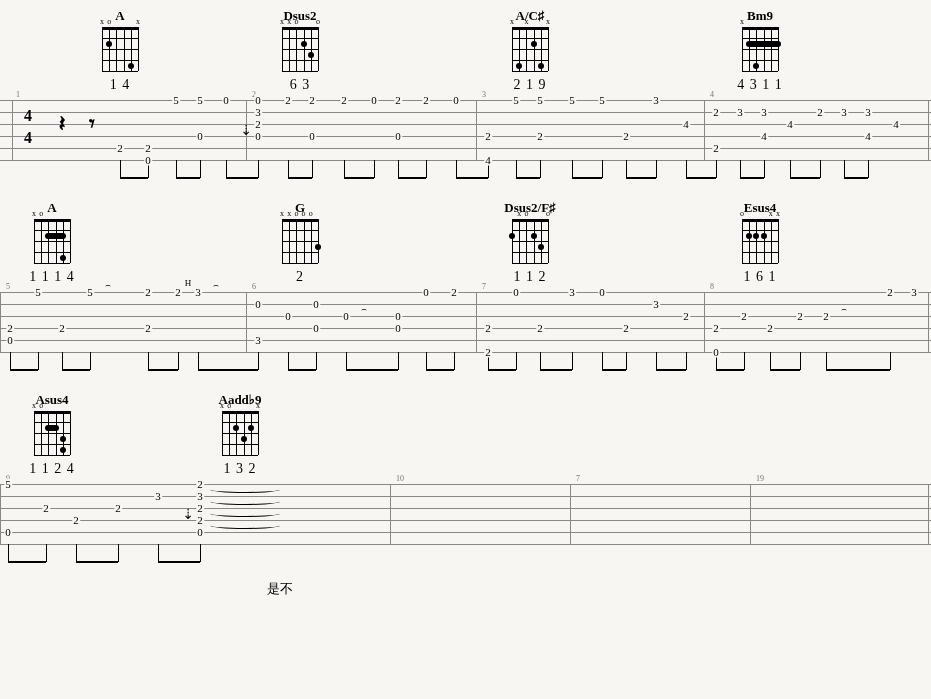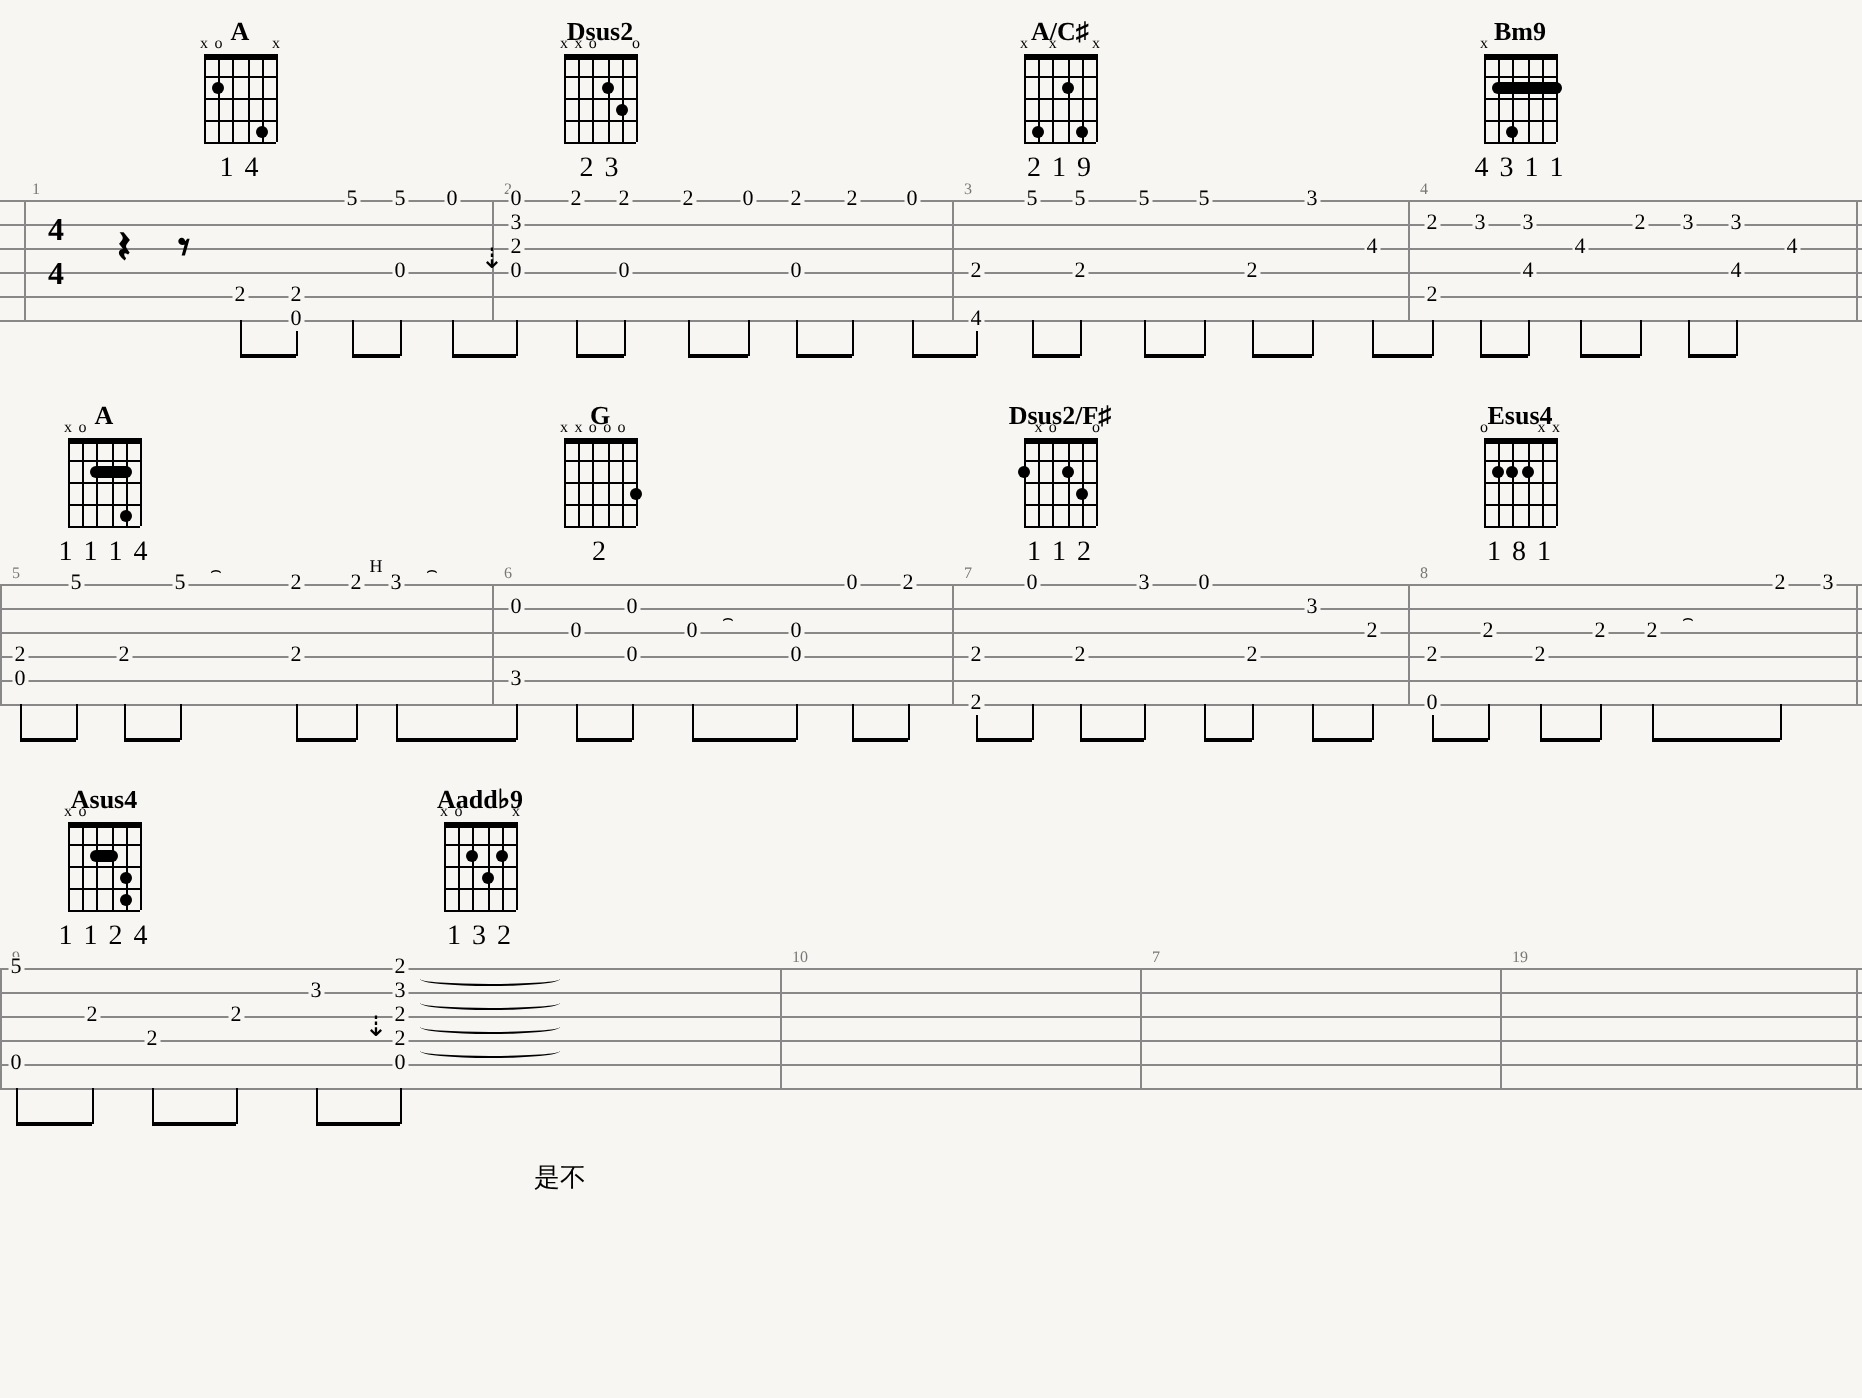--- a/index.html
+++ b/index.html
@@ -72,21 +72,21 @@
             <div class="vstr" style="left:21.6px"></div>
             <div class="vstr" style="left:28.8px"></div>
             <div class="vstr" style="left:36px"></div>
             <div class="smark" style="left:0px">x</div>
             <div class="smark" style="left:7.2px">x</div>
             <div class="smark" style="left:14.4px">o</div>
             <div class="smark" style="left:36px">o</div>
             <div class="dot" style="left:21.6px;top:16.5px"></div>
             <div class="dot" style="left:28.8px;top:27.5px"></div>
           </div>
-          <div class="fing">2 3</div>
+          <div class="fing">6 3</div>
         </div>
         <div class="chord" style="margin-right: 0px; position: absolute; left: 490px;">
           <div class="cname">A/C♯</div>
           <div class="diagram">
             <div class="nut"></div>
             <div class="hstr" style="top:11px"></div>
             <div class="hstr" style="top:22px"></div>
             <div class="hstr" style="top:33px"></div>
             <div class="hstr" style="top:44px"></div>
             <div class="vstr" style="left:0px"></div>
@@ -314,21 +314,21 @@
             <div class="vstr" style="left:21.6px"></div>
             <div class="vstr" style="left:28.8px"></div>
             <div class="vstr" style="left:36px"></div>
             <div class="smark" style="left:0px">o</div>
             <div class="smark" style="left:28.8px">x</div>
             <div class="smark" style="left:36px">x</div>
             <div class="dot" style="left:7.2px;top:16.5px"></div>
             <div class="dot" style="left:14.4px;top:16.5px"></div>
             <div class="dot" style="left:21.6px;top:16.5px"></div>
           </div>
-          <div class="fing">1 8 1</div>
+          <div class="fing">1 6 1</div>
         </div>
       </div>
       <div class="tab">
         <div class="tline" style="top:0px"></div>
         <div class="tline" style="top:12px"></div>
         <div class="tline" style="top:24px"></div>
         <div class="tline" style="top:36px"></div>
         <div class="tline" style="top:48px"></div>
         <div class="tline" style="top:60px"></div>
         <div class="barl" style="left:0px"></div>

